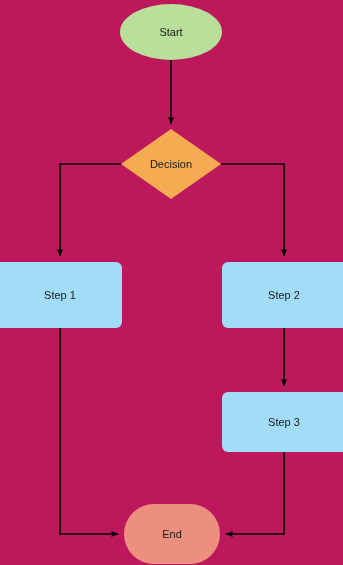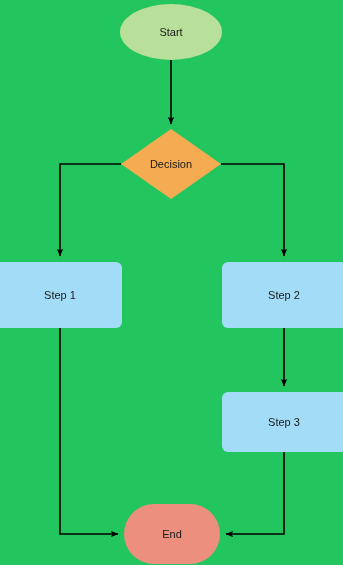--- a/index.html
+++ b/index.html
@@ -8,21 +8,21 @@
     padding: 0;
     background: #ffffff;
   }
   body {
     font-family: "Liberation Sans", sans-serif;
   }
   #canvas {
     position: relative;
     width: 343px;
     height: 565px;
-    background: #22c55e;
+    background: #be185d;
     overflow: hidden;
   }
   #flow-svg {
     position: absolute;
     top: 0;
     left: 0;
     width: 343px;
     height: 565px;
     display: block;
   }

